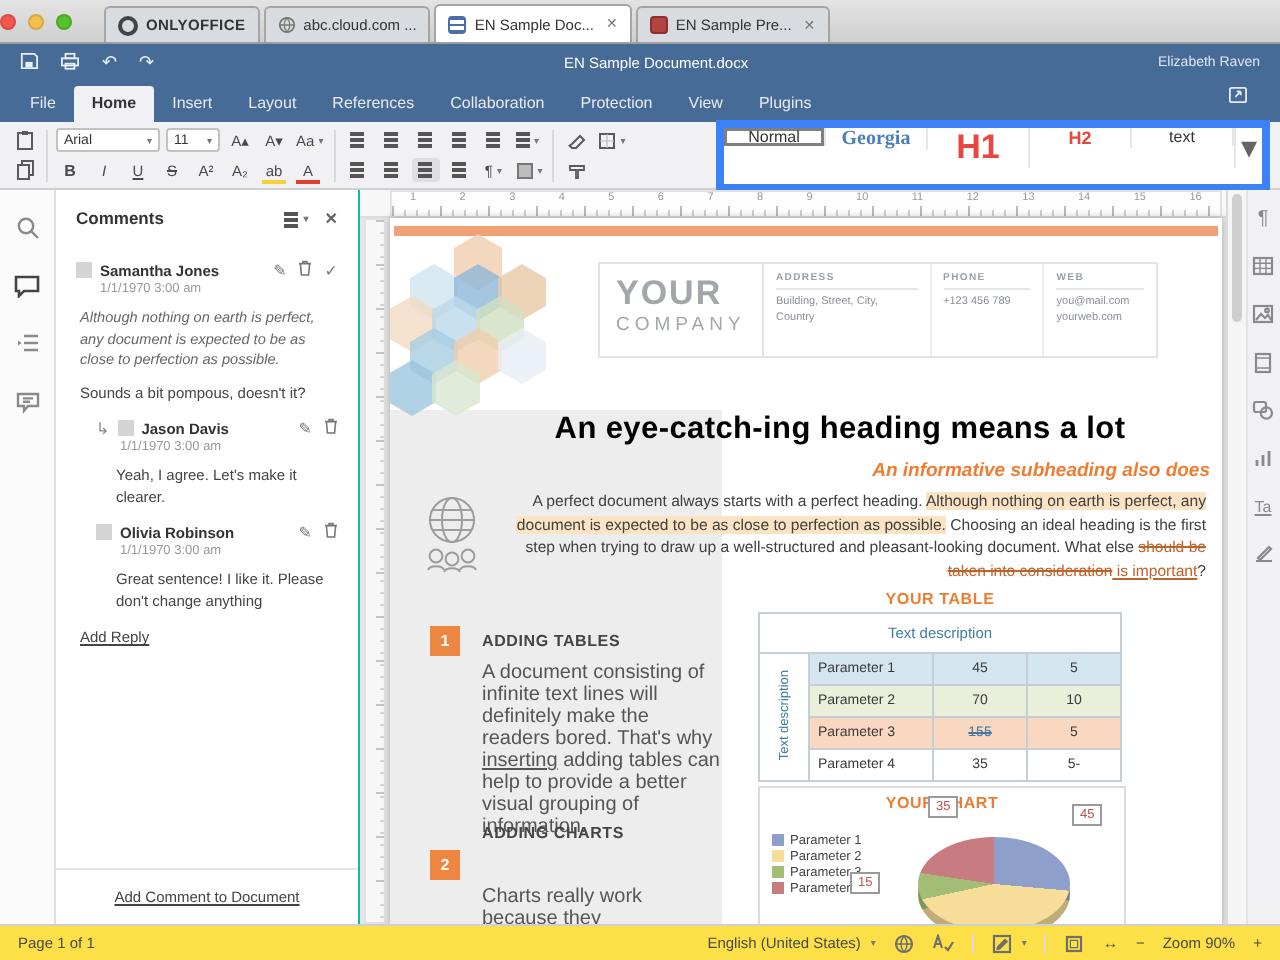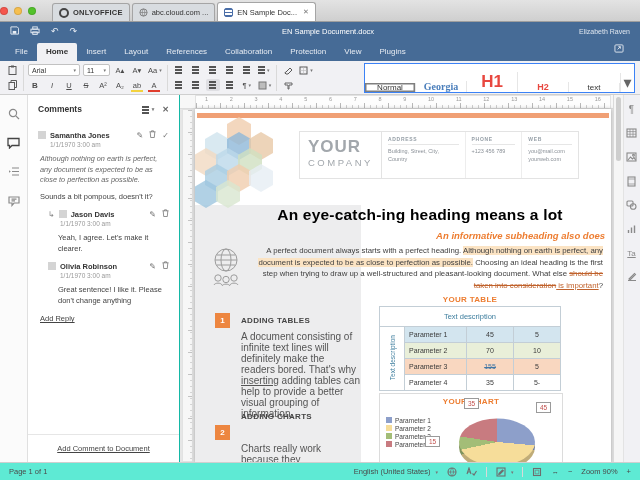--- a/index.html
+++ b/index.html
@@ -38,21 +38,21 @@
   .trow{display:flex;align-items:center;gap:3px;height:12px}
   .tsep{width:1px;height:26px;background:#d9d9d9;margin:0 4px;flex:none}
   .tbtn{min-width:12px;height:12px;display:flex;align-items:center;justify-content:center;font-size:7.5px;color:#4a4a4a;padding:0 1px}
   .tbtn b{font-size:8px}
   .tsel{display:flex;align-items:center;justify-content:space-between;border:1px solid #c2c2c2;background:#fff;border-radius:2px;font-size:7px;color:#333;padding:0 3px;height:12px;box-sizing:border-box}
   .car{font-size:5px;color:#777;margin-left:2px}
   .stripes{width:9px;height:2px;background:#555;box-shadow:0 3px 0 #555,0 6px 0 #555;margin-top:-6px}
   .stripes.sm{width:7px}
   .colorbar{position:relative}
   .colorbar:after{content:"";position:absolute;left:1px;right:1px;bottom:-1px;height:2px;background:var(--cb,#e03e2d)}
-  .styles{margin-left:auto;display:flex;align-items:flex-end;background:#fff;border:1px solid #3b82f6;height:28px;flex:none}
+  .styles{margin-left:auto;display:flex;align-items:flex-start;background:#fff;border:4px solid #3b82f6;height:28px;flex:none}
   .style-item{width:50px;display:flex;align-items:center;justify-content:center;border-right:1px solid #e6e6e6;font-size:8px;color:#333}
   .style-item.sel{box-shadow:inset 0 0 0 1.5px #7f7f7f}
   .st-georgia{font-family:"Liberation Serif",serif;font-weight:bold;color:#4a7ebb;font-size:10px}
   .st-h1{color:#e8473f;font-weight:bold;font-size:17px}
   .st-h2{color:#e8473f;font-weight:bold;font-size:9px}
   .st-text{font-size:8px}
   .style-car{width:13px;display:flex;align-items:center;justify-content:center;color:#666;border-left:1px solid #e6e6e6}
 
   
   .main{position:absolute;top:95px;left:0;right:0;bottom:18px;display:flex}
@@ -138,21 +138,21 @@
 
   
   .right-rail{width:26px;background:#f1f1f4;border-left:1px solid #dadada;position:relative;flex:none}
   .vscroll{position:absolute;left:0;top:0;bottom:0;width:9px;background:#f5f5f5;border-right:1px solid #e3e3e3}
   .vthumb{position:absolute;left:2px;top:2px;width:5px;height:64px;background:#cecece;border-radius:3px}
   .rr-icons{position:absolute;right:0;top:8px;width:17px;display:flex;flex-direction:column;align-items:center;gap:12px}
   .rr-ic{width:12px;height:12px;display:flex;align-items:center;justify-content:center;color:#8a8a8a;font-size:10px}
   .rr-ic svg{stroke:#8a8a8a;fill:none;stroke-width:1.1}
 
   
-  .statusbar{position:absolute;bottom:0;left:0;right:0;height:18px;background:#5eead4;border-top:1px solid #cfcfcf;display:flex;align-items:center;font-size:7.5px;color:#4a4a4a;padding:0 9px;box-sizing:border-box;gap:9px}
+  .statusbar{position:absolute;bottom:0;left:0;right:0;height:18px;background:#fde047;border-top:1px solid #cfcfcf;display:flex;align-items:center;font-size:7.5px;color:#4a4a4a;padding:0 9px;box-sizing:border-box;gap:9px}
   .sb-sp{flex:1}
   .sb-it{display:flex;align-items:center;gap:3px}
   .sb-sep{width:1px;height:10px;background:#d9d9d9}
   .sb-ic svg{stroke:#6e6e6e;fill:none;stroke-width:1.1}
 </style>
 </head>
 <body>
 
 <div class="app">
 
@@ -169,20 +169,25 @@
     <div class="tab">
       <svg width="9" height="9" viewBox="0 0 10 10">
           <circle cx="5" cy="5" r="4" stroke="#777" fill="none"></circle>
           <path d="M1 5h8M5 1c-2 2.5-2 5.5 0 8M5 1c2 2.5 2 5.5 0 8" stroke="#777" fill="none" stroke-width=".7"></path>
         </svg>
       <span>abc.cloud.com ...</span>
     </div>
     <div class="tab active">
       <span class="fav fav-doc"></span>
       <span>EN Sample Doc...</span>
+      <span class="close">✕</span>
+    </div>
+    <div class="tab">
+      <span class="fav fav-pres"></span>
+      <span>EN Sample Pre...</span>
       <span class="close">✕</span>
     </div>
   </div>
 
   <div class="titlebar">
     <div class="qa">
       <span class="gi"><svg width="9" height="9" viewBox="0 0 10 10">
             <path d="M1 1h7l1.5 1.5V9H1z" fill="none" stroke="#e9eef5" stroke-width="1"></path>
             <rect x="3" y="5.5" width="4" height="3" fill="#e9eef5"></rect>
           </svg></span>

